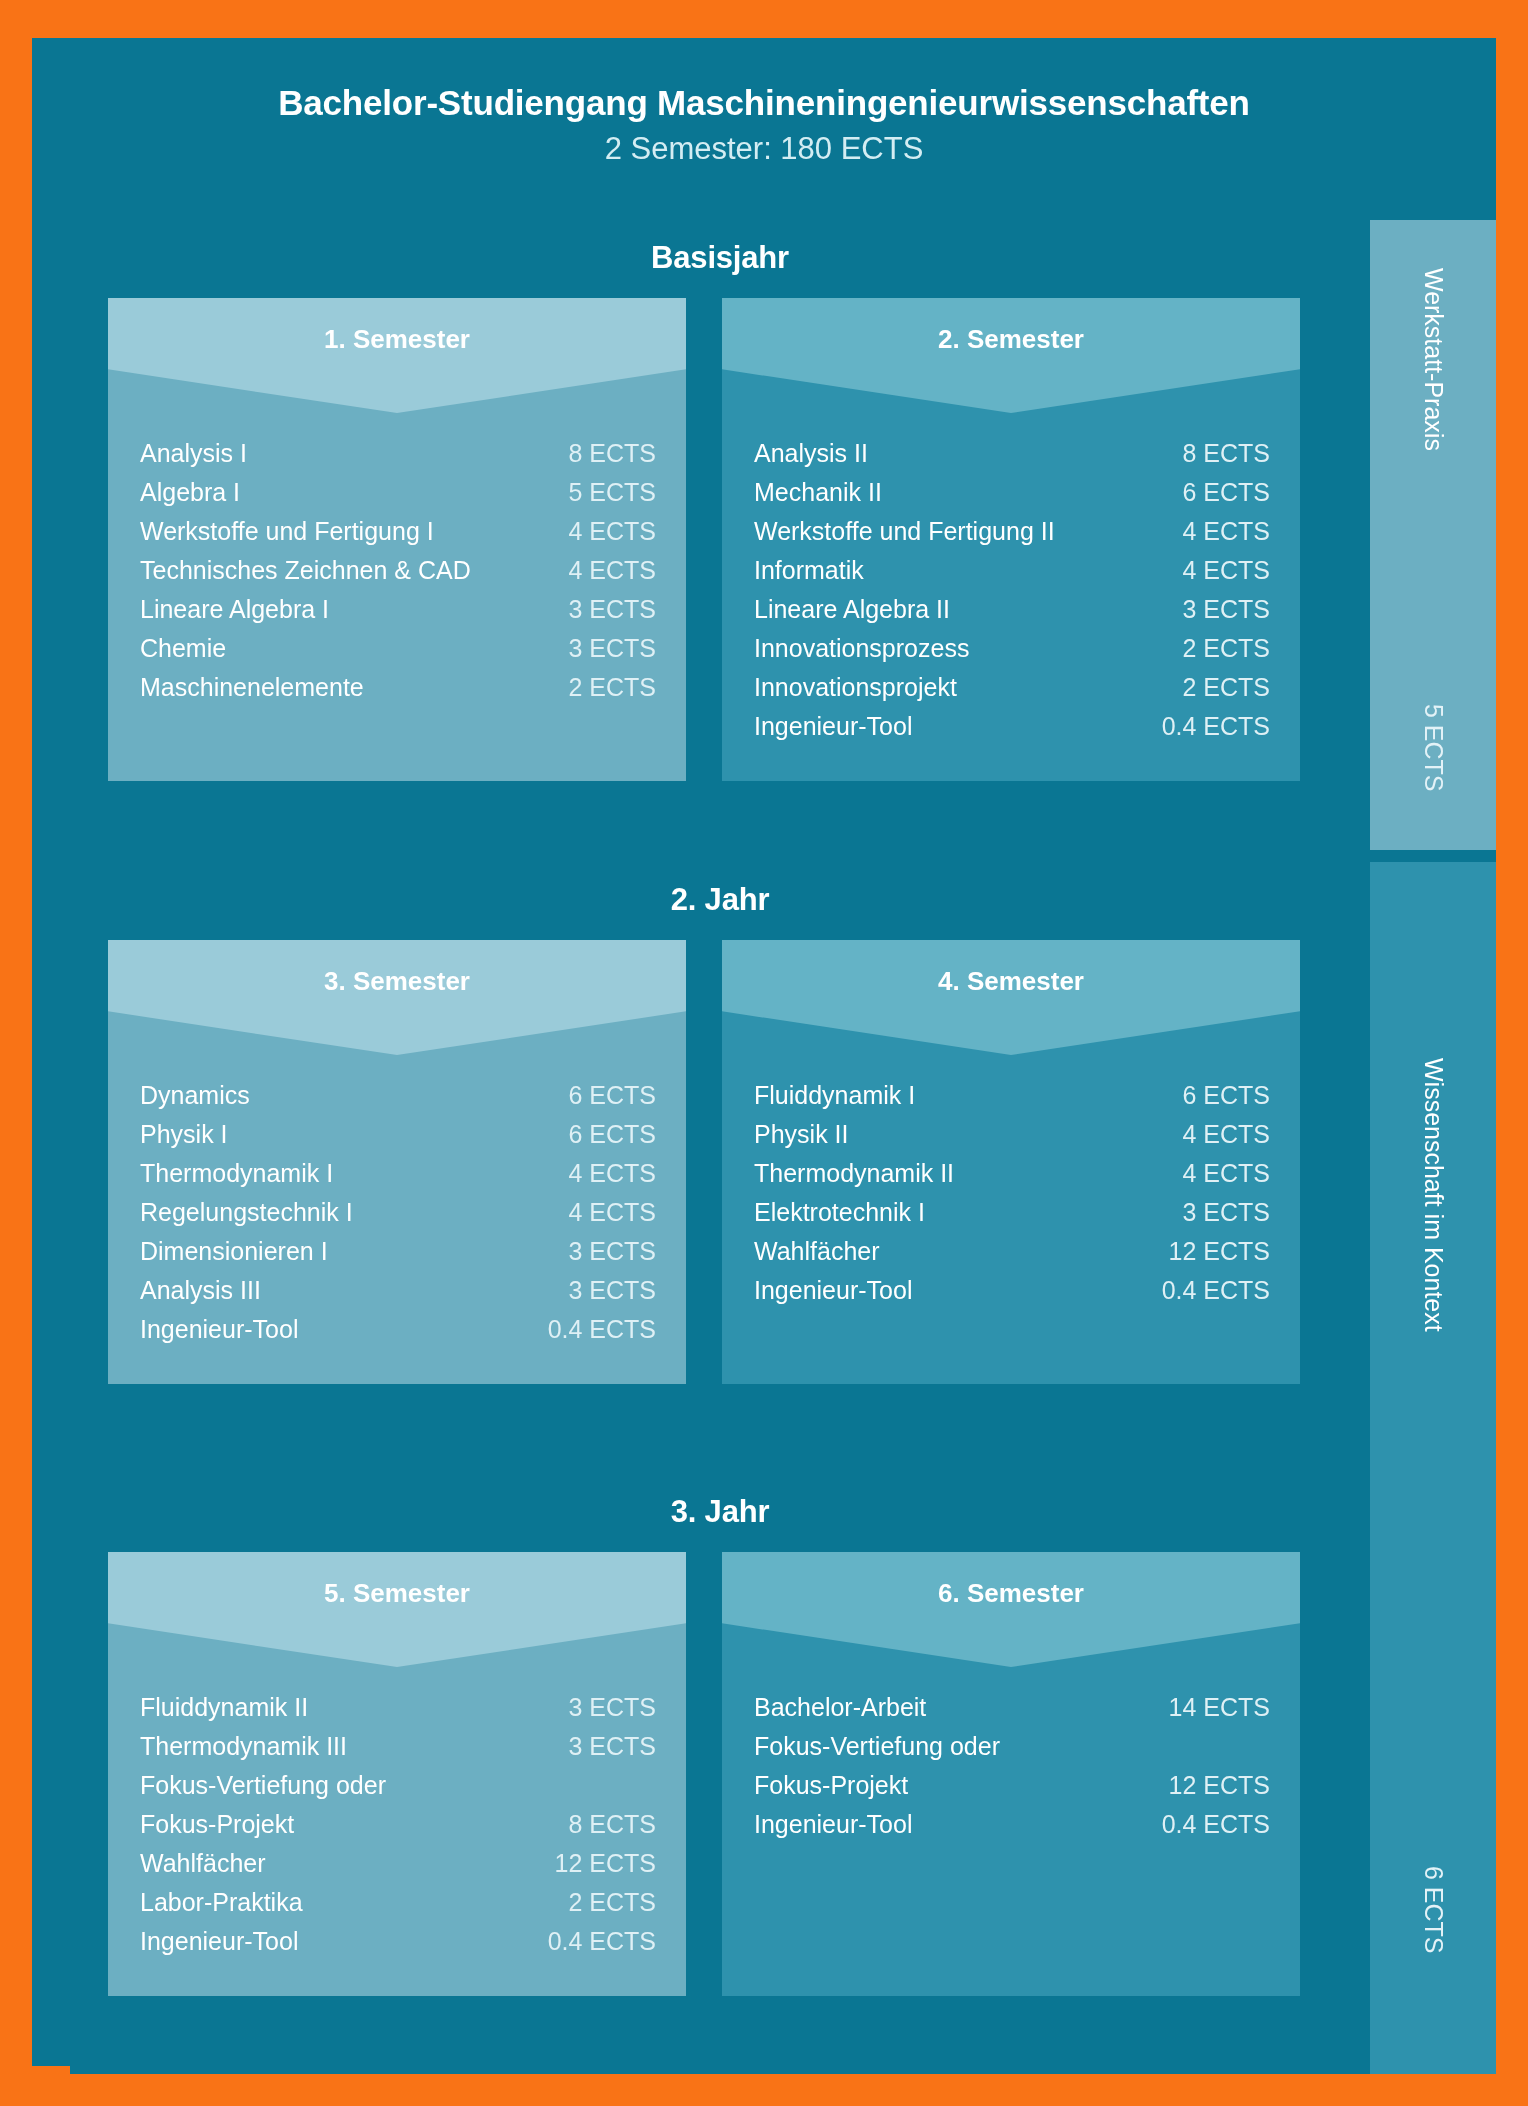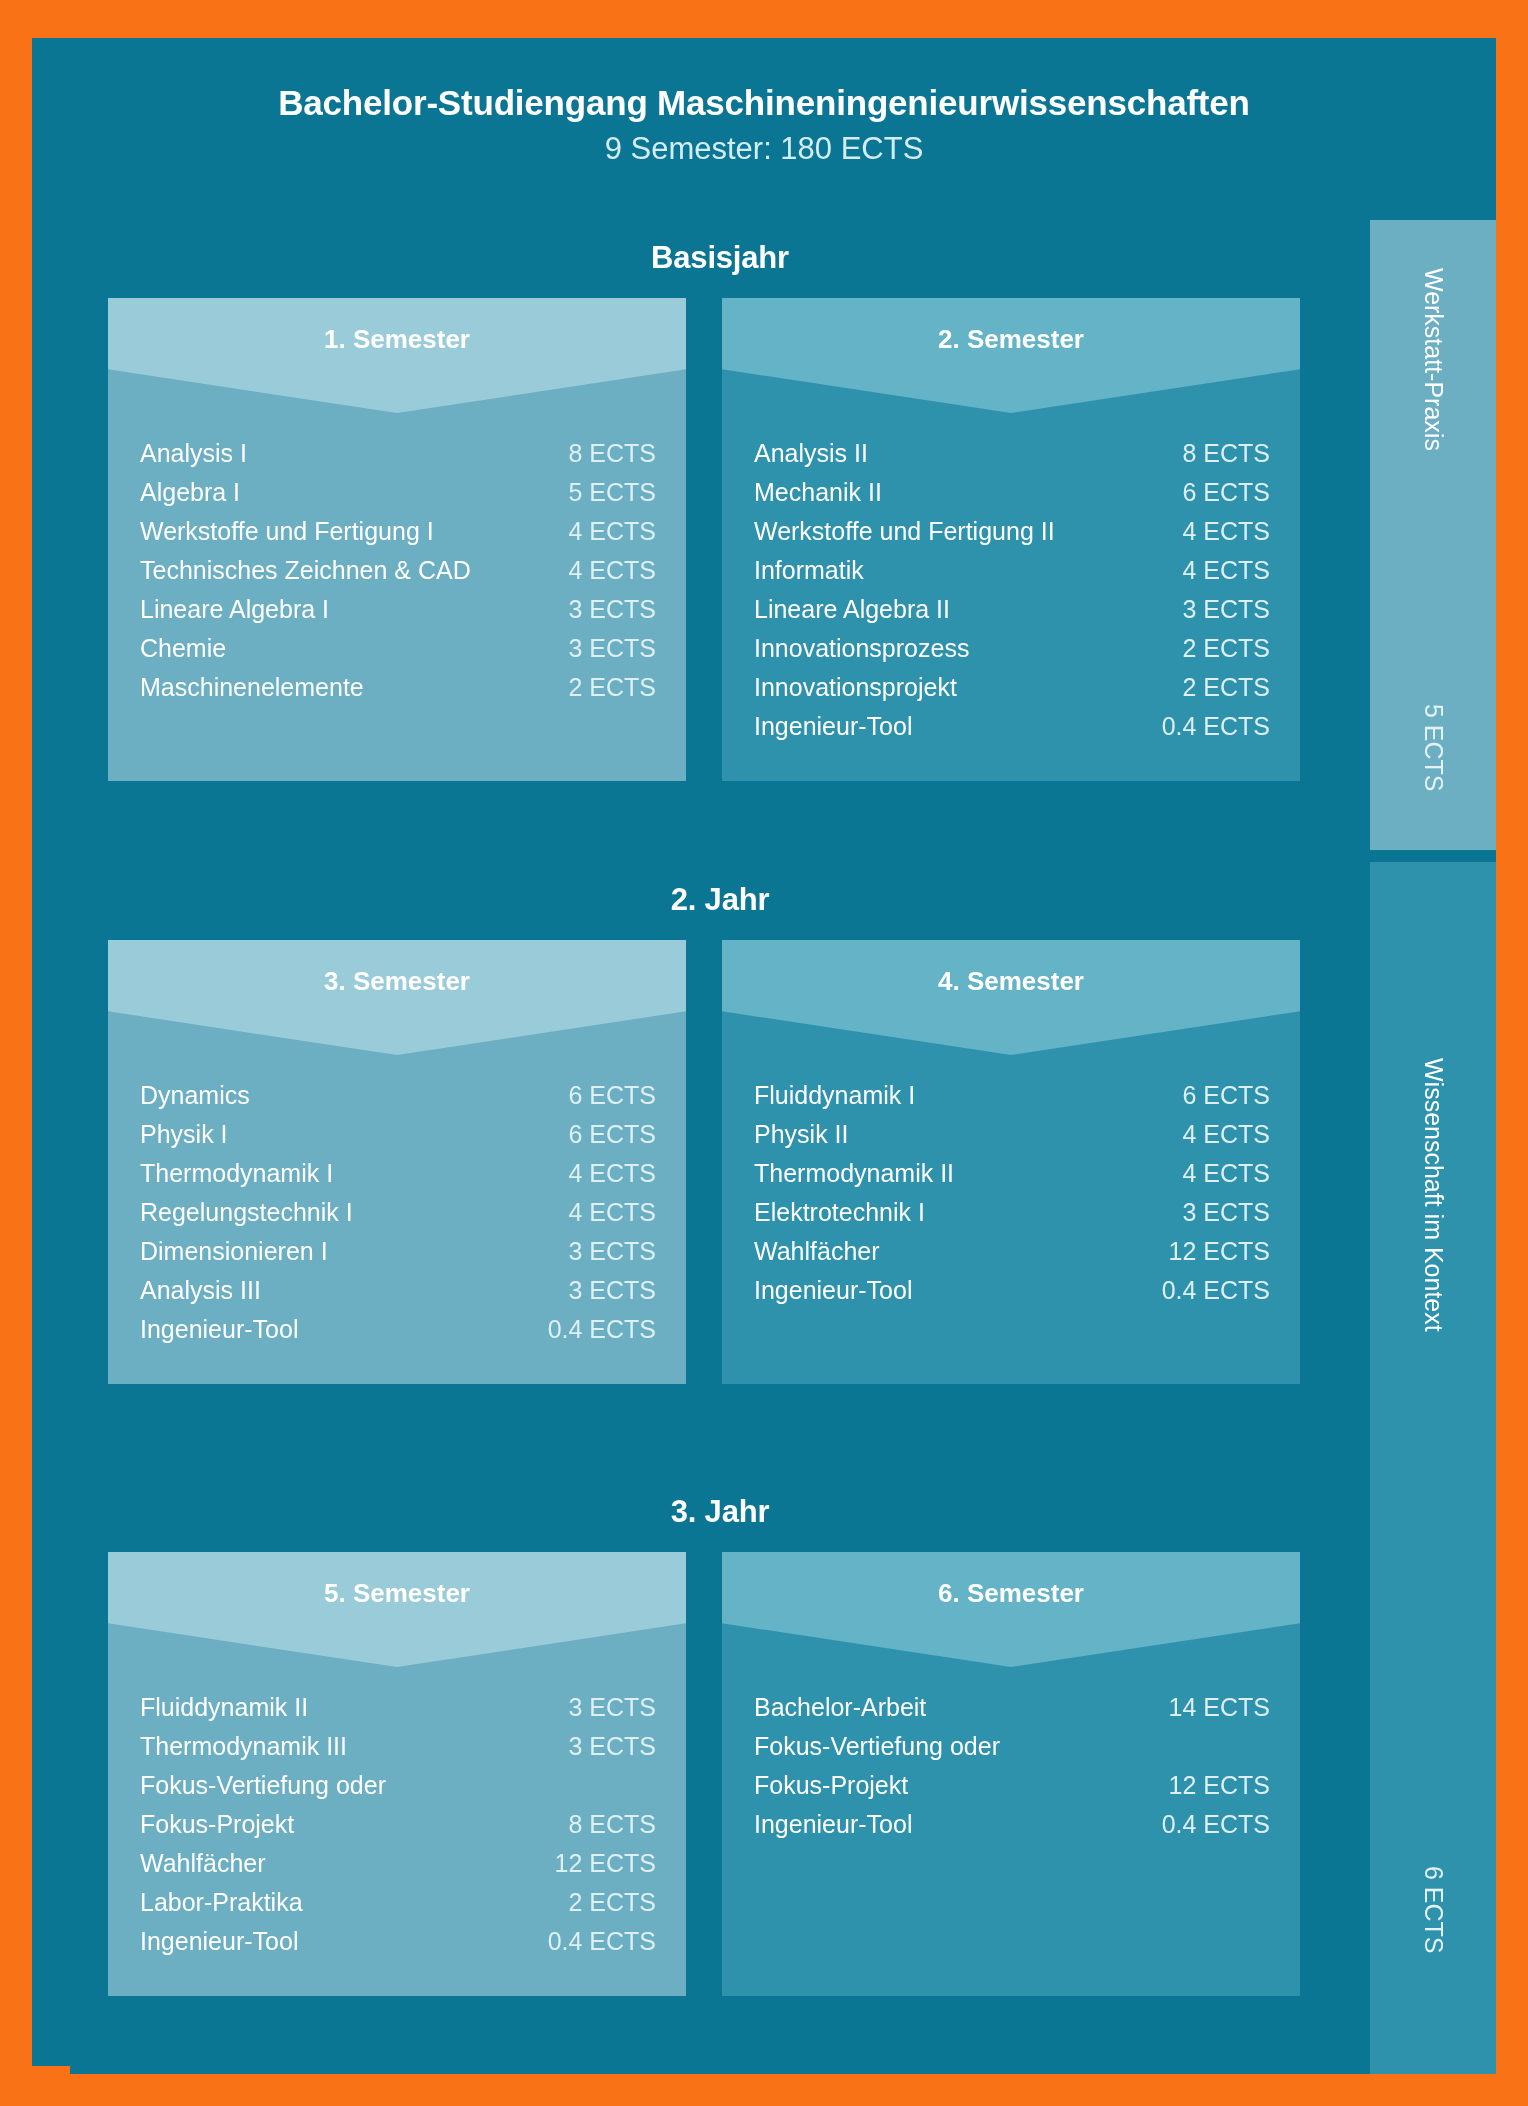--- a/index.html
+++ b/index.html
@@ -215,21 +215,21 @@
 </head>
 <body>
 
 <div id="page">
 
   <div class="frame"></div>
 
   <div class="header">
     <div class="header-inner">
       <div class="header-title">Bachelor-Studiengang Maschineningenieurwissenschaften</div>
-      <div class="header-sub">9 Semester: 180 ECTS</div>
+      <div class="header-sub">2 Semester: 180 ECTS</div>
     </div>
   </div>
 
   <div class="body-area">
 
     <div class="years" id="years-container">
         <div class="year-block year-1">
           <div class="year-title">Basisjahr</div>
           <div class="sem-row">
             <div class="sem-card light">

